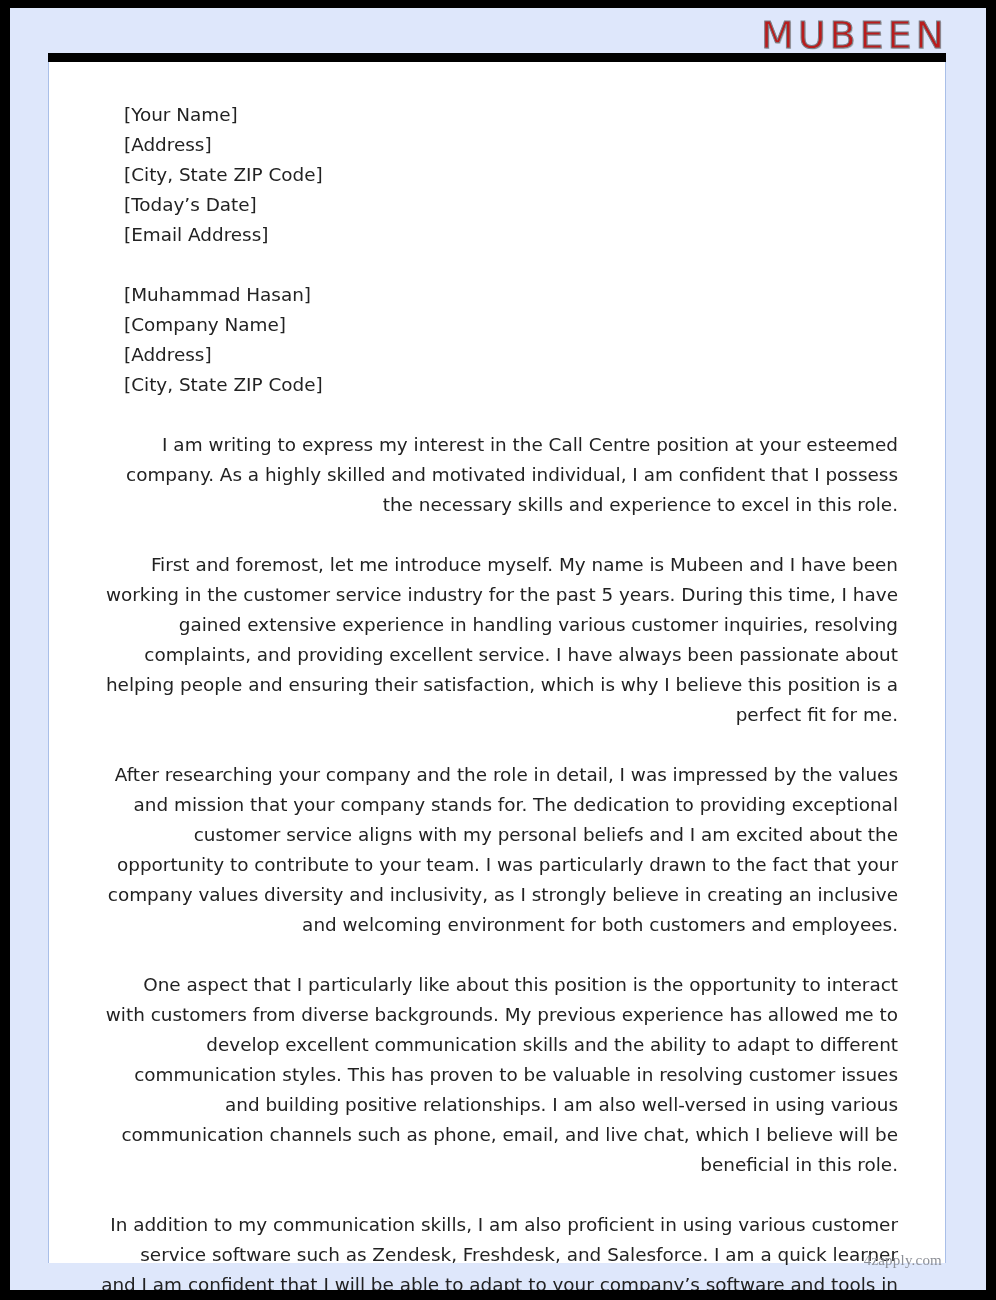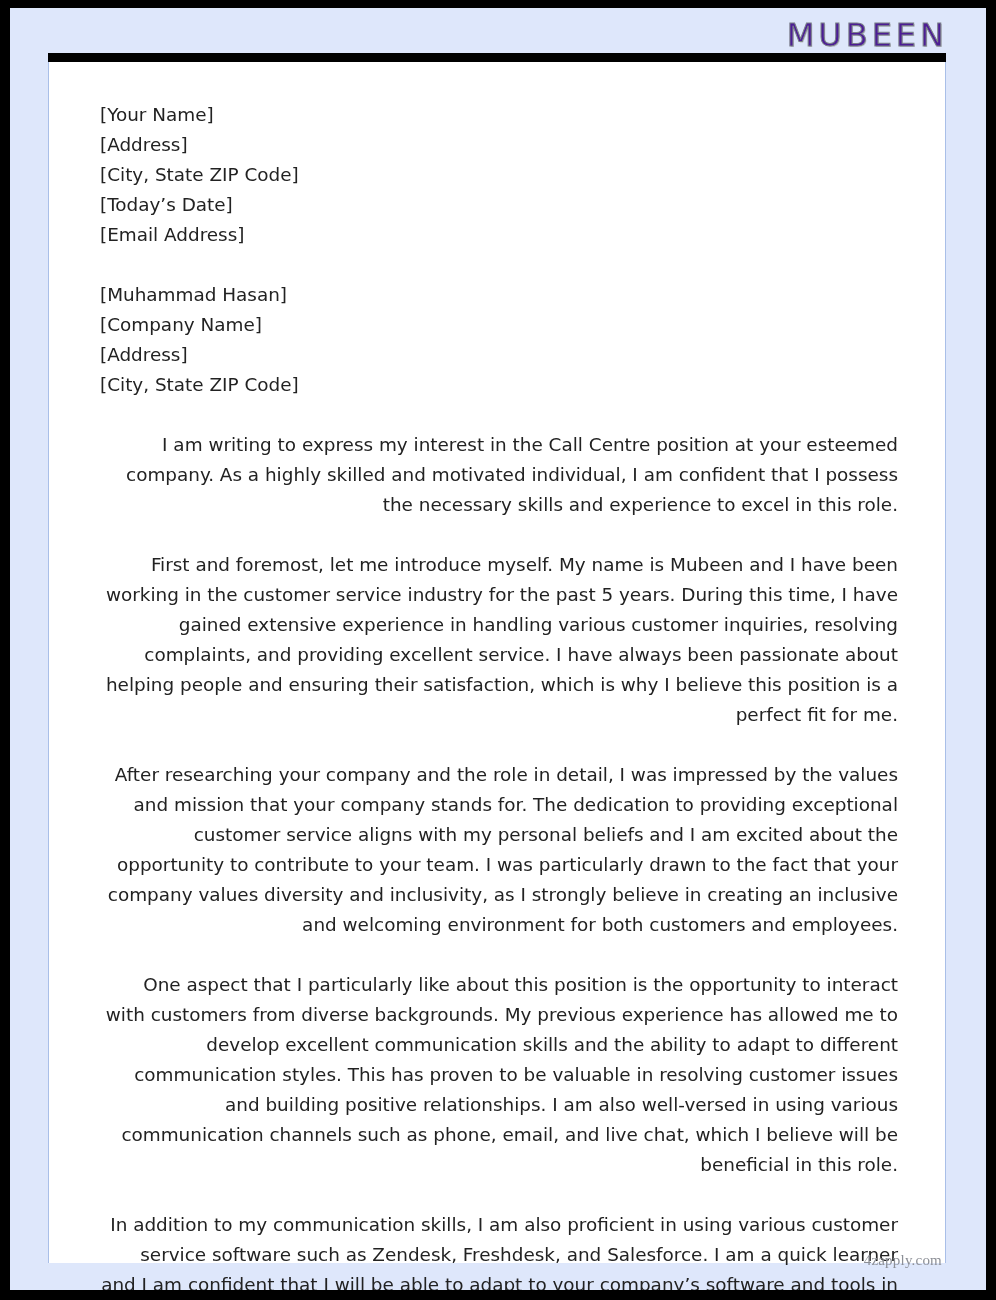--- a/index.html
+++ b/index.html
@@ -32,25 +32,25 @@
     height: 100%;
     background: #dee7fb;
     box-sizing: border-box;
   }
 
   
   #brand {
     position: absolute;
     right: 38px;
     top: 8px;
-    font-size: 32px;
+    font-size: 38px;
     line-height: 38px;
     letter-spacing: 4px;
     font-weight: 400;
-    color: #4c1d95;
+    color: #b91c1c;
     -webkit-text-stroke: 1px #7a7f88;
     text-shadow: 1px 1px 0 #b9bec6;
     white-space: nowrap;
     font-family: "DejaVu Sans", "Liberation Sans", sans-serif;
   }
 
   
   #doc-sheet {
     position: absolute;
     left: 38px;
@@ -82,20 +82,21 @@
     color: #222222;
     font-size: 18.4px;
     line-height: 30px;
   }
   .addr-block {
     margin: 0 0 30px 0;
   }
   .addr-line {
     display: block;
     white-space: nowrap;
+    margin-left: 24px;
   }
   .salutation {
     margin: 0 0 30px 0;
   }
   .body-para {
     margin: 0 8px 30px 0;
     text-align: right;
   }
   .body-para:last-child {
     margin-bottom: 0;

